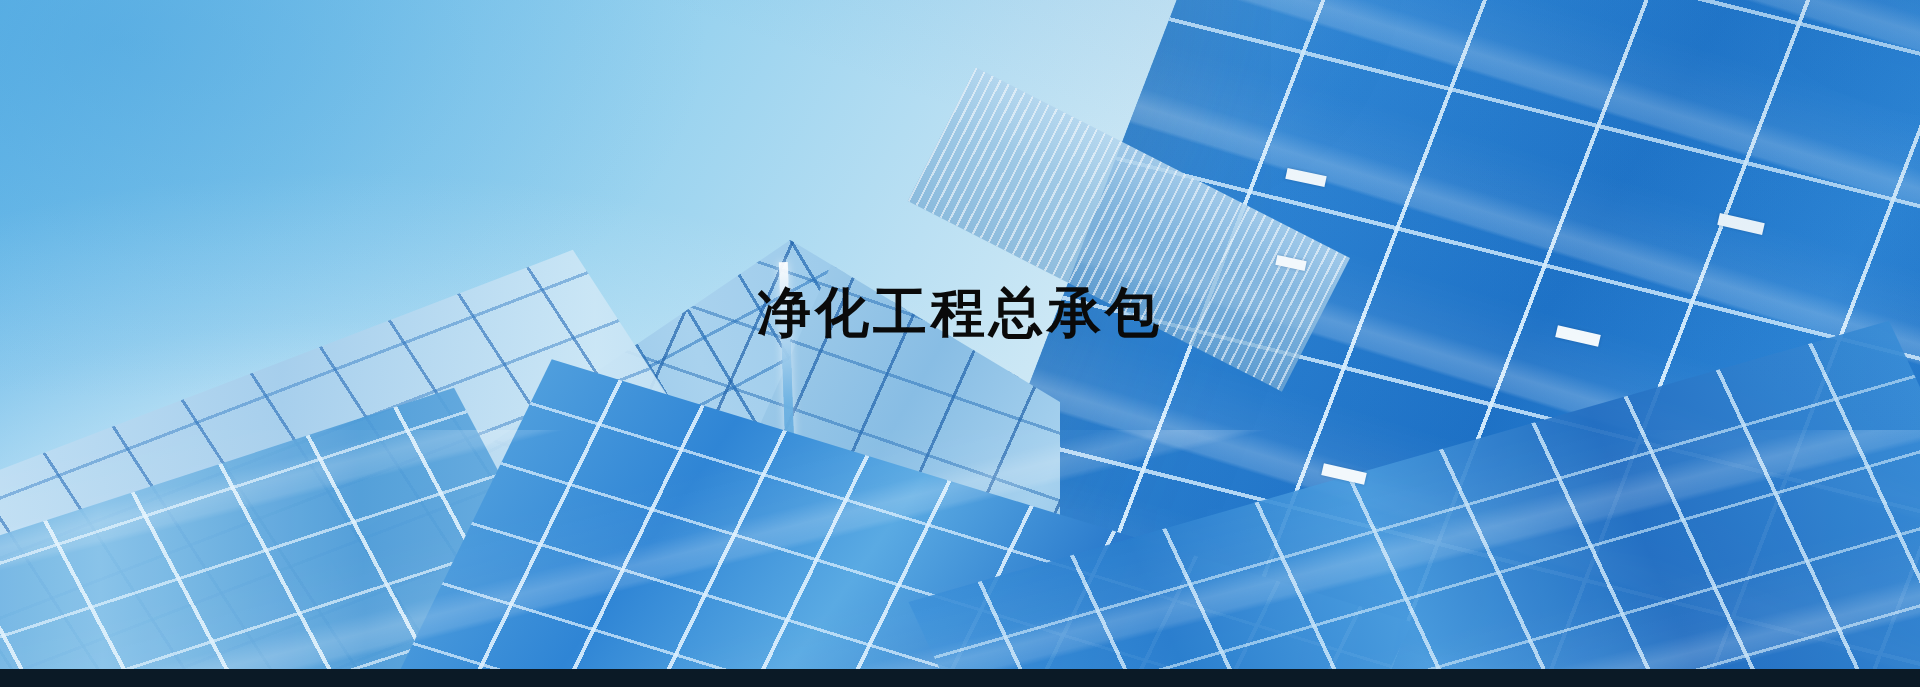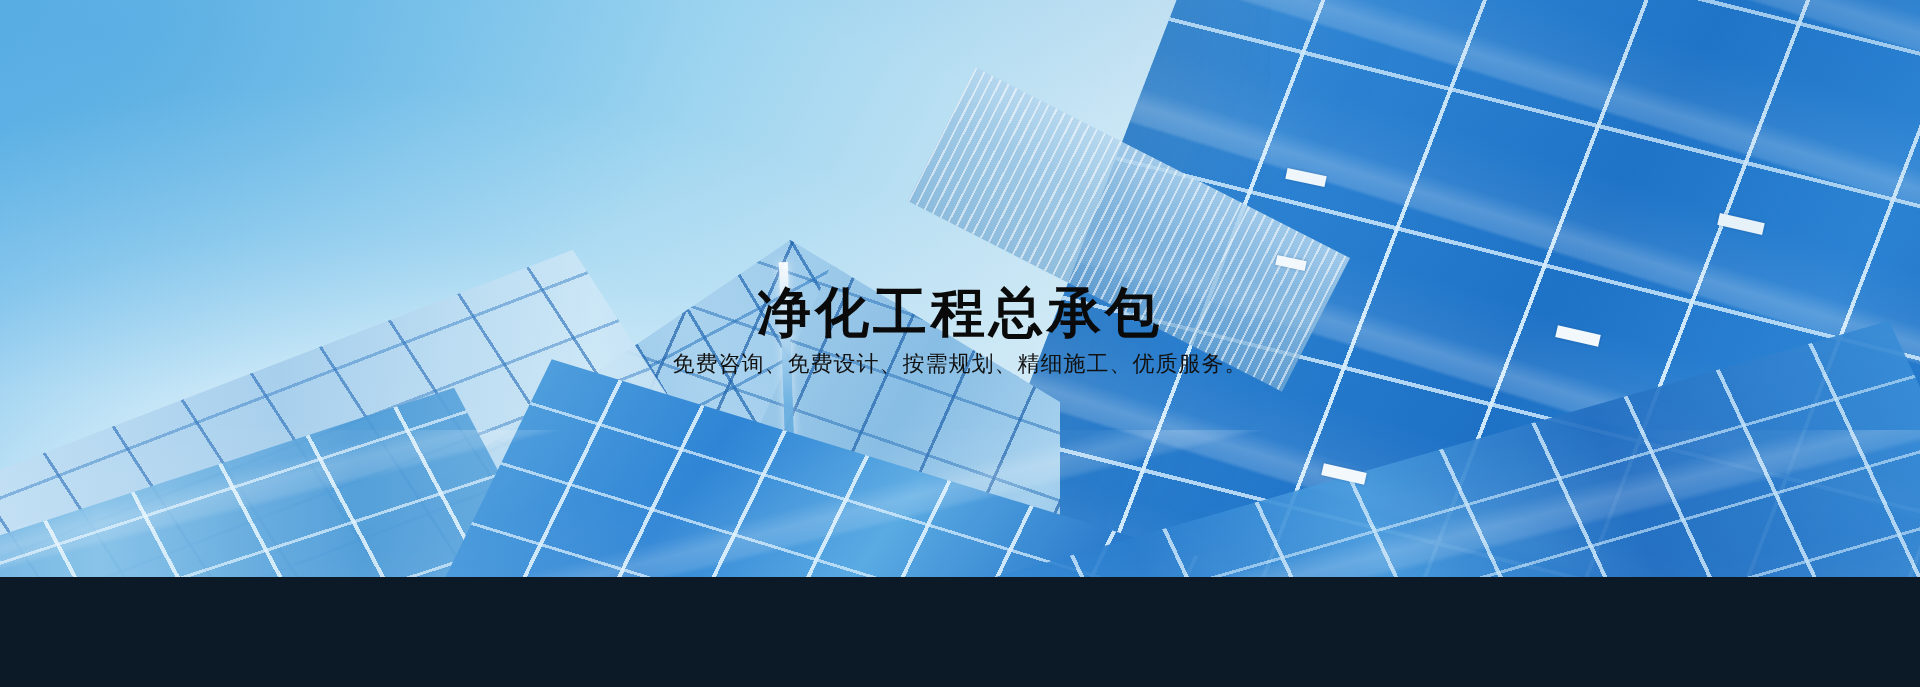--- a/index.html
+++ b/index.html
@@ -6,21 +6,21 @@
   html, body {
     margin: 0;
     padding: 0;
     background: #0b1a26;
   }
   * { box-sizing: border-box; }
 
   .banner {
     position: relative;
     width: 1920px;
-    height: 577px;
+    height: 669px;
     overflow: hidden;
     font-family: "Liberation Sans", "DejaVu Sans", sans-serif;
     
     background:
       linear-gradient(118deg,
         #5eb2e6 0%,
         #79c2ea 16%,
         #9ad3ef 32%,
         #bbe0f3 46%,
         #d4ebf6 58%,
@@ -470,17 +470,16 @@
   <div class="glass-label" id="label-2"></div>
   <div class="glass-label" id="label-3"></div>
   <div class="glass-label" id="label-4"></div>
   <div class="glass-label" id="label-5"></div>
 
   <div class="vignette"></div>
 
   <div class="copy">
     <div class="copy-inner">
       <h1 class="headline">净化工程总承包</h1>
-      <p class="tagline">免费咨询、免费设计、按需规划、精细施工、优质服务。</p>
     </div>
   </div>
 
 </div>
 
 </body></html>

